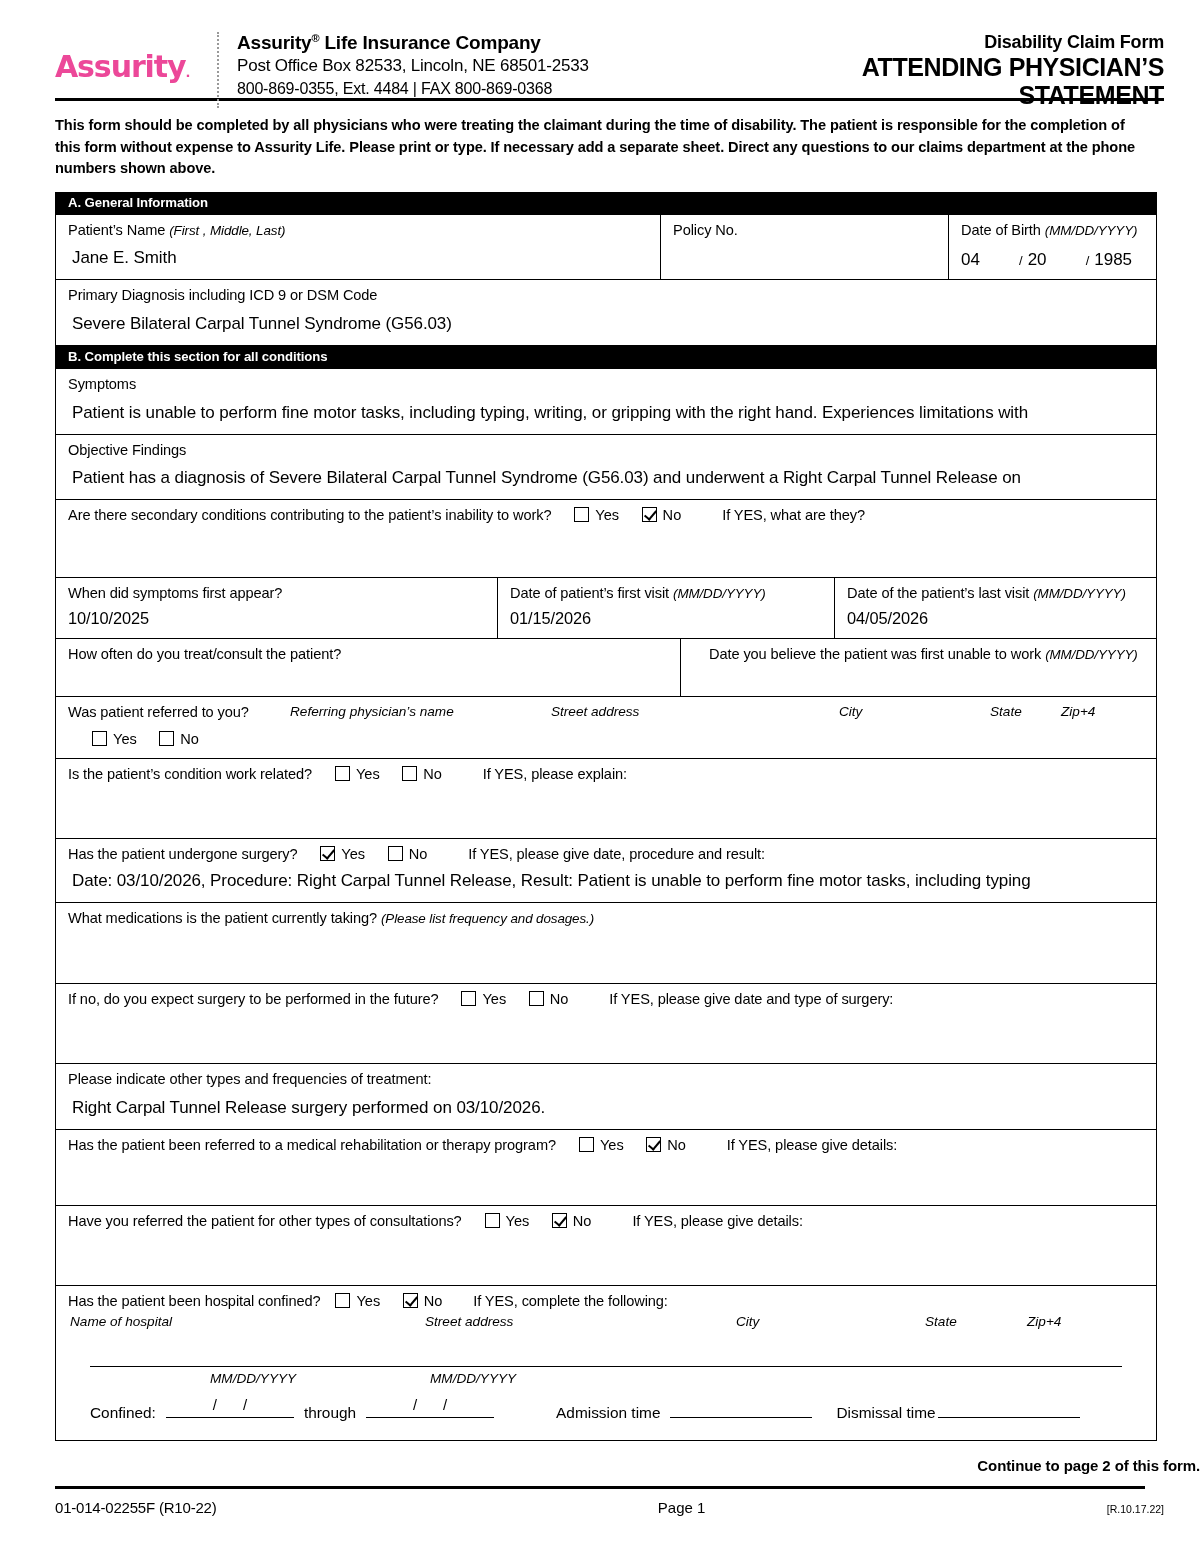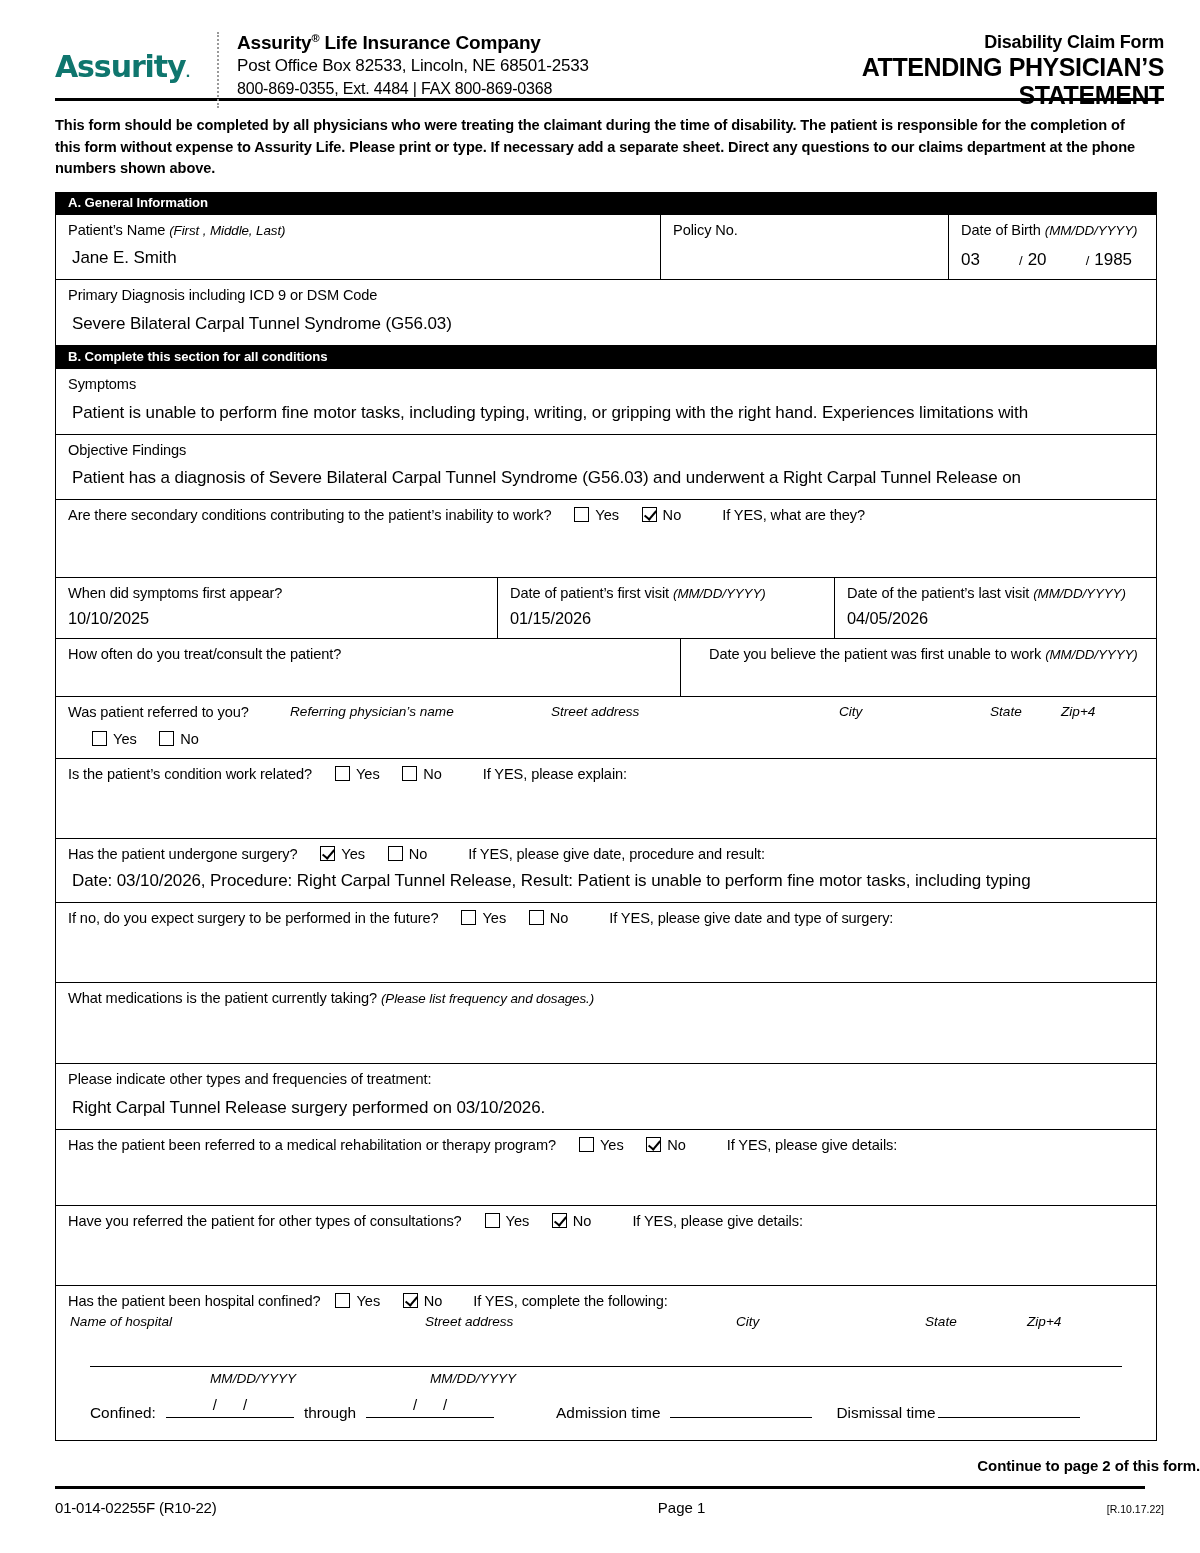--- a/index.html
+++ b/index.html
@@ -22,21 +22,21 @@
     align-items: flex-start;
     padding: 30px 36px 0 55px;
     height: 92px;
   }
   .logo-wrap { width: 150px; padding-top: 22px; flex: 0 0 150px; }
   .logo-text {
     font-family: "DejaVu Sans", sans-serif;
     font-weight: bold;
     font-size: 30px;
     letter-spacing: -1.1px;
-    color: #0f766e;
+    color: #ec4899;
     line-height: 1;
     white-space: nowrap;
   }
   .logo-text .reg { font-size: 13px; vertical-align: baseline; }
 
   .vdots {
     flex: 0 0 0px;
     align-self: stretch;
     border-left: 2px dotted #999;
     margin: 2px 0 0 12px;
@@ -235,21 +235,21 @@
           <div class="lbl"><span>Patient’s Name</span> <span class="it">(First , Middle, Last)</span></div>
           <div class="val">Jane E. Smith</div>
         </div>
         <div class="cell cellpad-b" style="flex:0 0 288px;">
           <div class="lbl">Policy No.</div>
           <div class="val"></div>
         </div>
         <div class="cell cellpad-b" style="flex:1 1 auto;">
           <div class="lbl"><span>Date of Birth</span> <span class="it">(MM/DD/YYYY)</span></div>
           <div class="dob">
-            <span class="seg mm">03</span>
+            <span class="seg mm">04</span>
             <span class="sl">/</span>
             <span class="seg dd">20</span>
             <span class="sl">/</span>
             <span class="seg yy">1985</span>
           </div>
         </div>
       </div>
     </div>
 
     <div class="row">
@@ -352,33 +352,33 @@
         <span class="opt"><span class="cb checked"></span><span class="otxt">Yes</span></span>
         <span class="opt"><span class="cb"></span><span class="otxt">No</span></span>
         <span class="gap"></span>
         <span class="inline-q">If YES, please give date, procedure and result:</span>
         <div class="val clip">Date: 03/10/2026, Procedure: Right Carpal Tunnel Release, Result: Patient is unable to perform fine motor tasks, including typing</div>
       </div>
     </div>
 
     <div class="row">
       <div class="cell" style="padding-bottom:48px;">
+        <div class="lbl"><span>What medications is the patient currently taking?</span> <span class="it">(Please list frequency and dosages.)</span></div>
+        <div class="val"></div>
+      </div>
+    </div>
+
+    <div class="row">
+      <div class="cell" style="padding-bottom:48px;">
         <span class="inline-q">If no, do you expect surgery to be performed in the future?</span>
         <span class="gap"></span>
         <span class="opt"><span class="cb"></span><span class="otxt">Yes</span></span>
         <span class="opt"><span class="cb"></span><span class="otxt">No</span></span>
         <span class="gap"></span>
         <span class="inline-q">If YES, please give date and type of surgery:</span>
-        <div class="val"></div>
-      </div>
-    </div>
-
-    <div class="row">
-      <div class="cell" style="padding-bottom:48px;">
-        <div class="lbl"><span>What medications is the patient currently taking?</span> <span class="it">(Please list frequency and dosages.)</span></div>
         <div class="val"></div>
       </div>
     </div>
 
     <div class="row">
       <div class="cell cellpad-b">
         <div class="lbl">Please indicate other types and frequencies of treatment:</div>
         <div class="val">Right Carpal Tunnel Release surgery performed on 03/10/2026.</div>
       </div>
     </div>

